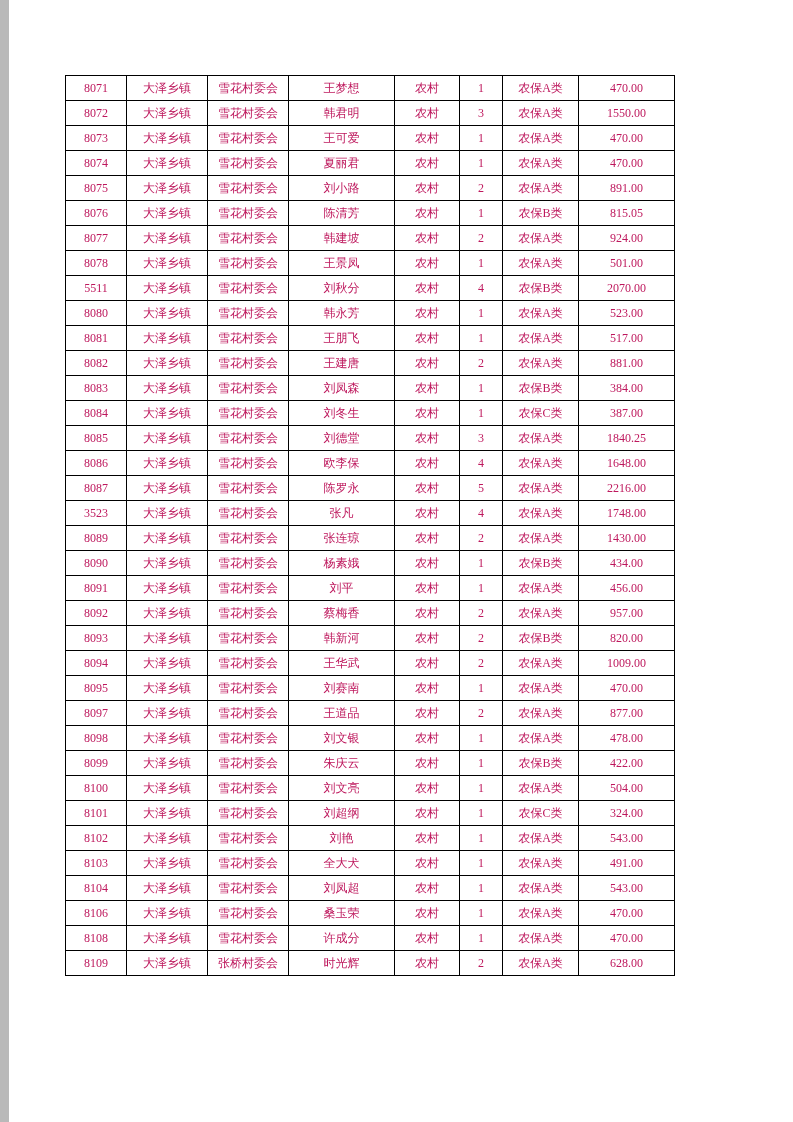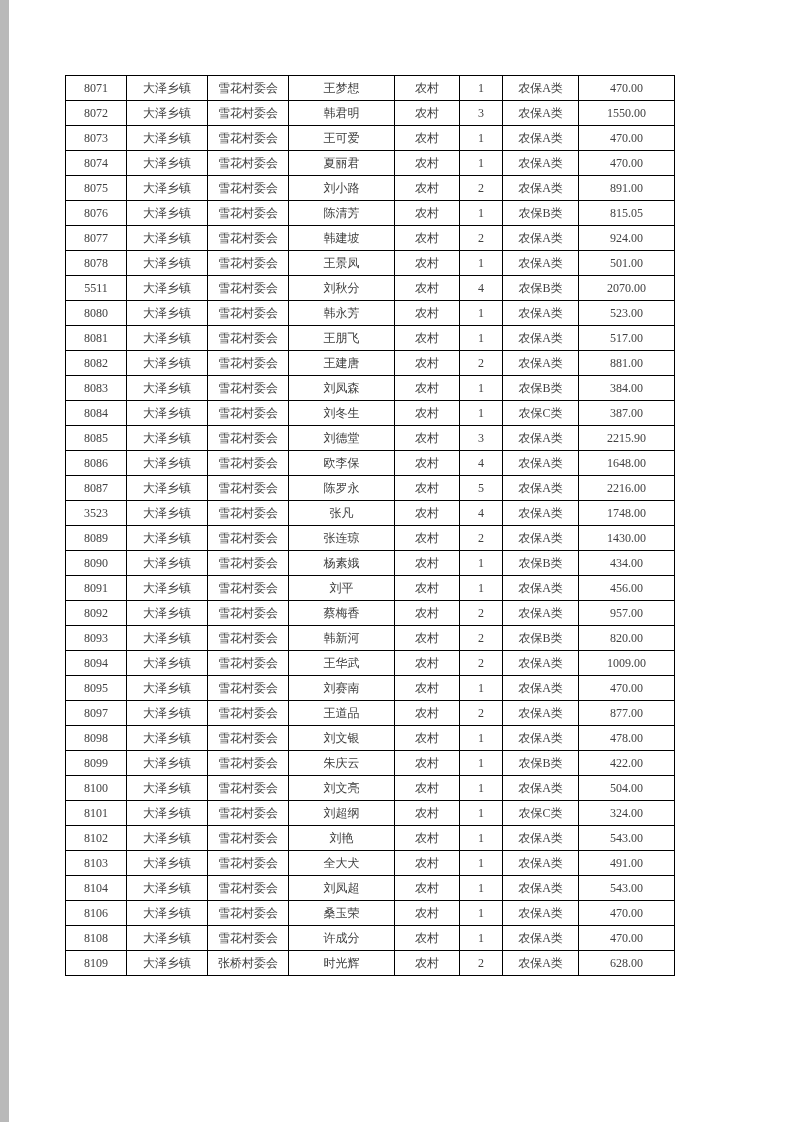--- a/index.html
+++ b/index.html
@@ -23,21 +23,21 @@
     height: 1122px;
     background: #b9b9b9;
   }
   table.benefit-table {
     position: absolute;
     left: 65px;
     top: 75px;
     border-collapse: collapse;
     table-layout: fixed;
     font-size: 12px;
-    color: #404040;
+    color: #be185d;
   }
   table.benefit-table td {
     border: 1px solid #000000;
     height: 24px;
     padding: 0;
     text-align: center;
     white-space: nowrap;
     overflow: hidden;
   }
   td.col-id       { width: 60px; }
@@ -197,21 +197,21 @@
           <td class="col-amount">387.00</td>
         </tr>
         <tr>
           <td class="col-id">8085</td>
           <td class="col-town">大泽乡镇</td>
           <td class="col-village">雪花村委会</td>
           <td class="col-name">刘德堂</td>
           <td class="col-type">农村</td>
           <td class="col-count">3</td>
           <td class="col-category">农保A类</td>
-          <td class="col-amount">2215.90</td>
+          <td class="col-amount">1840.25</td>
         </tr>
         <tr>
           <td class="col-id">8086</td>
           <td class="col-town">大泽乡镇</td>
           <td class="col-village">雪花村委会</td>
           <td class="col-name">欧李保</td>
           <td class="col-type">农村</td>
           <td class="col-count">4</td>
           <td class="col-category">农保A类</td>
           <td class="col-amount">1648.00</td>

